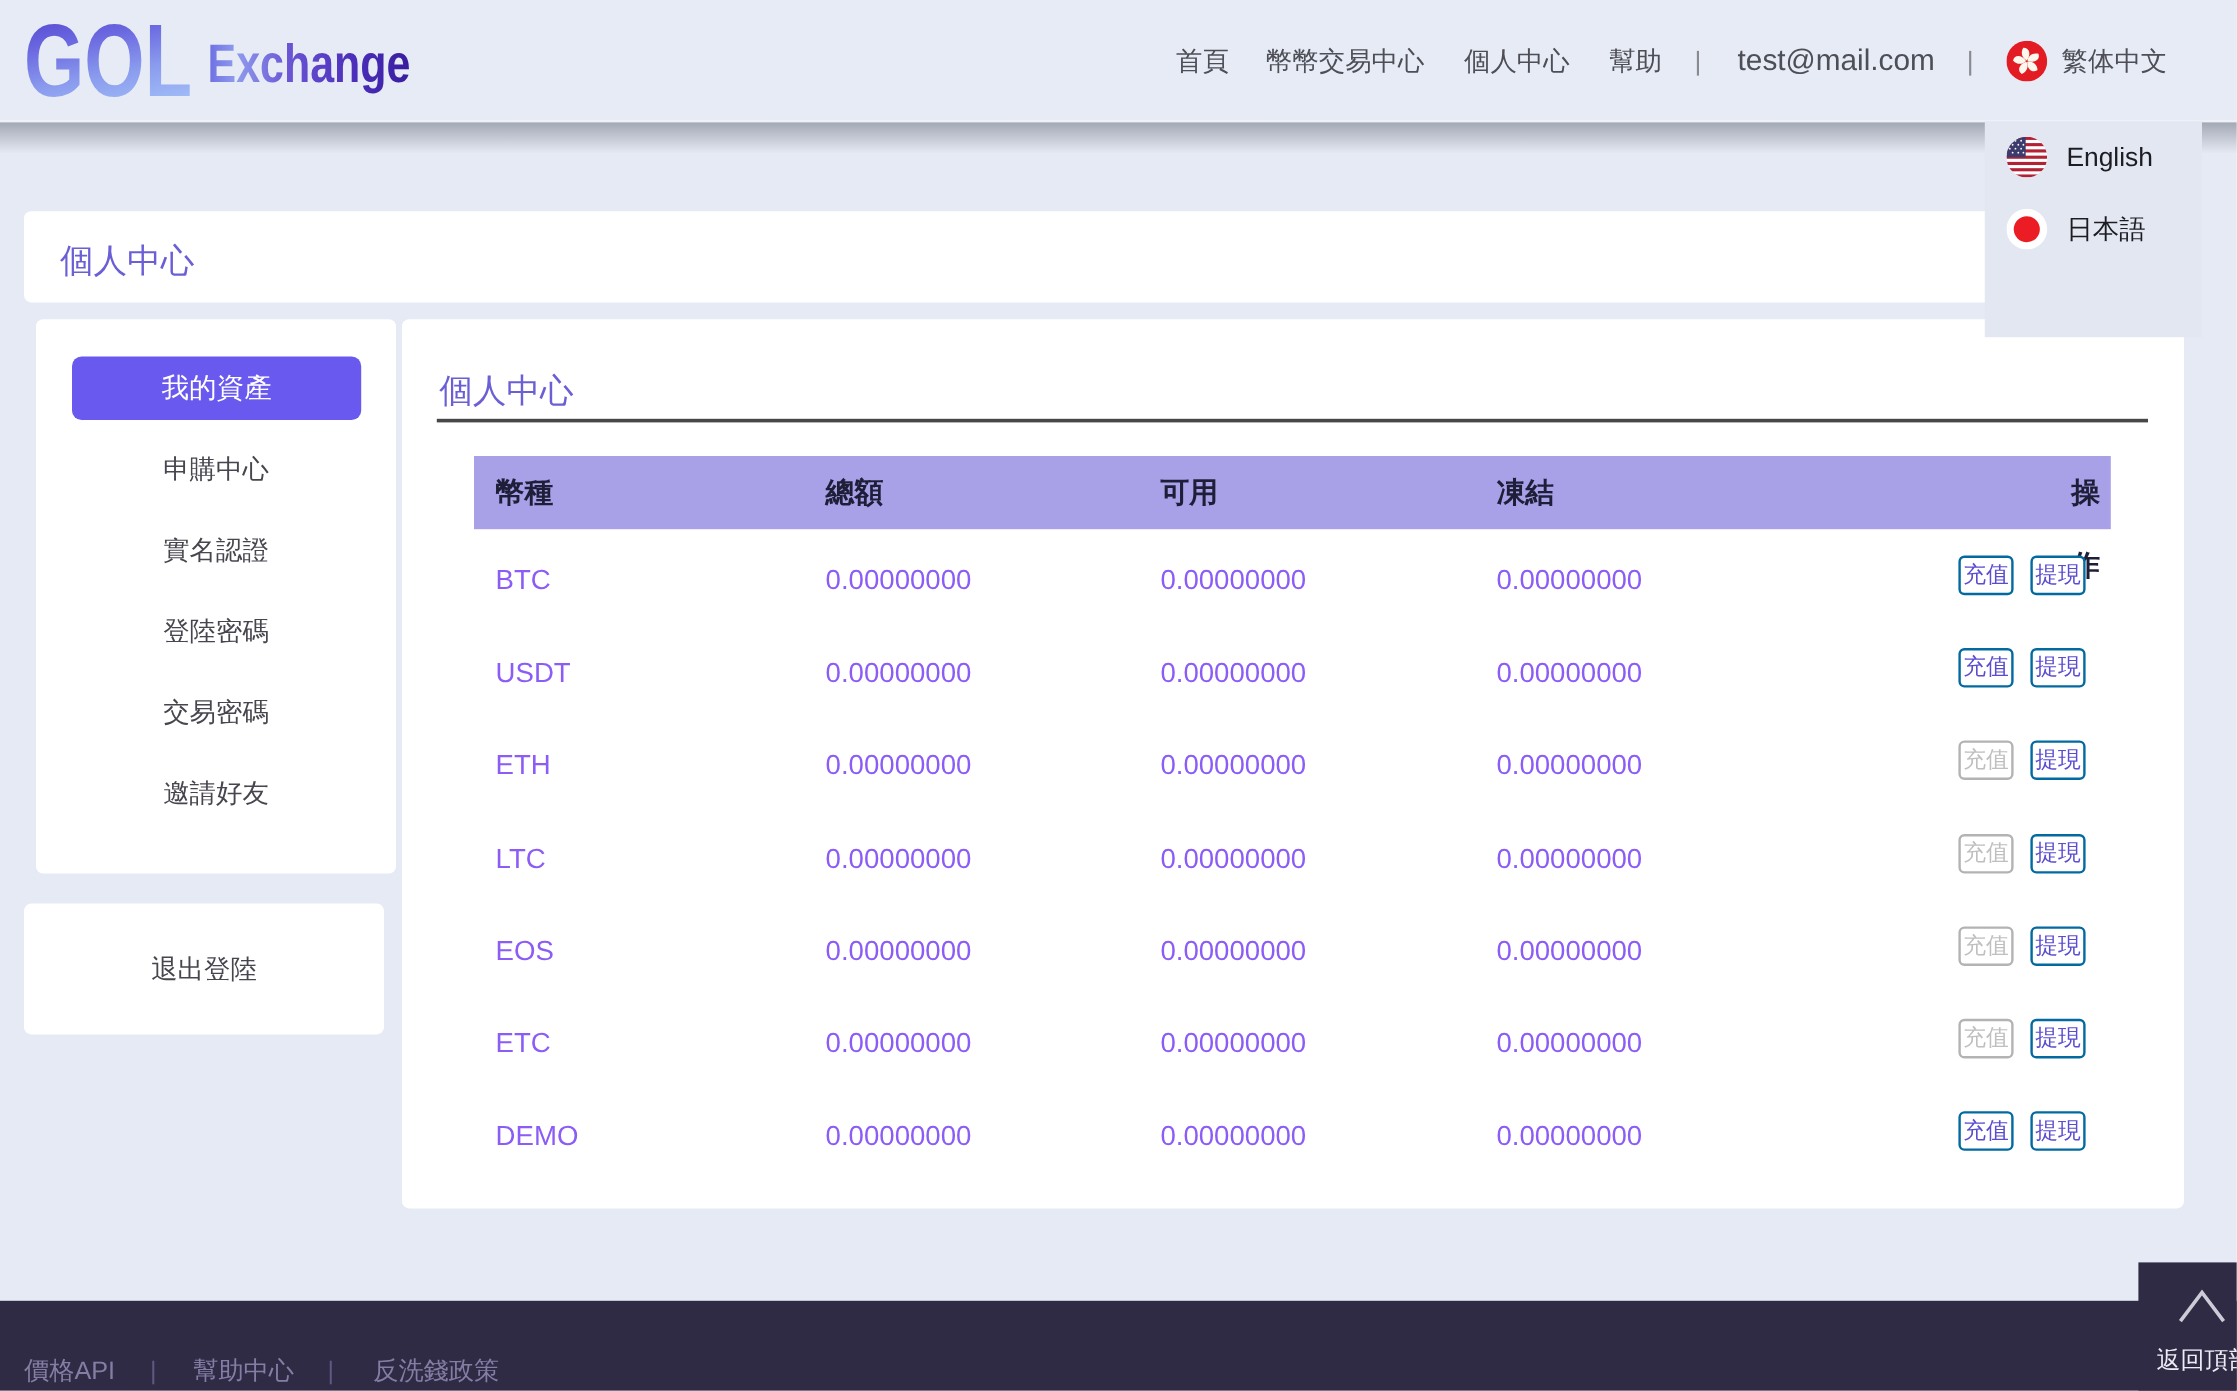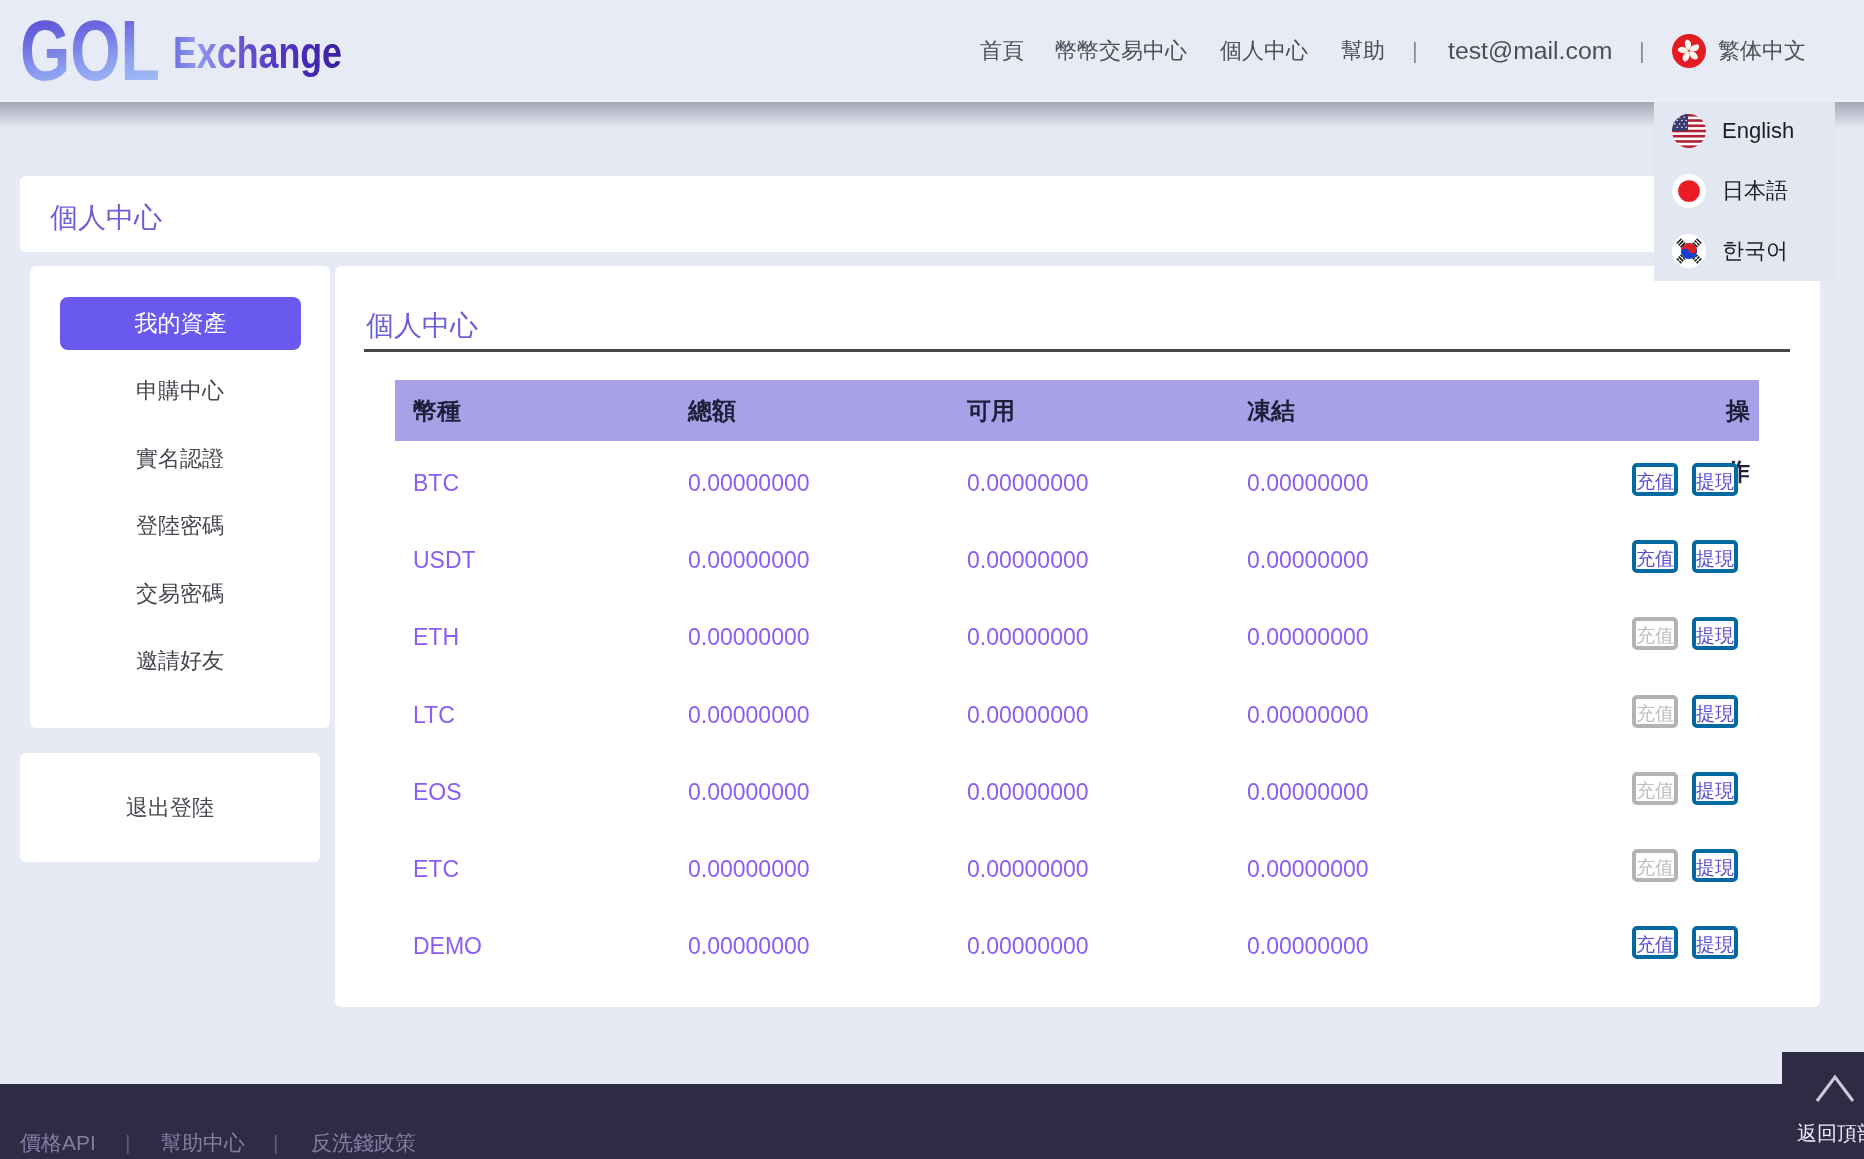--- a/index.html
+++ b/index.html
@@ -27,21 +27,21 @@
 .sitem { left:0; width:300px; height:40px; text-align:center; font-size:22px; color:#46464e; line-height:40px; }
 
 
 .content { left:335px; top:266px; width:1485px; height:741px; background:#fff; border-radius:6px; }
 .ctitle { position:absolute; left:31px; top:41px; font-size:28px; color:#6b5fd6; }
 .cline { position:absolute; left:29px; top:83px; width:1426px; height:3px; background:#474747; }
 .thead { position:absolute; left:60px; top:114px; width:1364px; height:61px; background:#a9a1e8; }
 .th { position:absolute; top:0; height:61px; line-height:61px; font-weight:bold; font-size:24px; color:#1e1e38; }
 .trow { position:absolute; left:60px; width:1364px; height:77px; }
 .td { position:absolute; top:4px; height:77px; line-height:77px; font-size:23px; color:#8b5cf6; }
-.btn { position:absolute; width:46px; height:33px; border:4px solid #0369a1; border-radius:5px;
+.btn { position:absolute; width:46px; height:33px; border:2px solid #0369a1; border-radius:5px;
   color:#5a4dd0; font-size:19px; text-align:center; line-height:30px; top:22px; background:#fff; }
 .btn.dis { border-color:#b3b3b3; color:#bfbfbf; }
 
 
 .dropdown { left:1654px; top:101px; width:181px; height:180px; background:#e3e7f2; }
 .ditem { position:absolute; left:0; width:181px; height:60px; }
 .ditem .txt { position:absolute; left:68px; top:0; line-height:60px; font-size:22px; color:#1c1c22; }
 .ditem svg { position:absolute; left:18px; top:13px; }
 
 
@@ -229,44 +229,20 @@
     </svg>
     <div class="txt">English</div>
   </div>
   <div class="ditem" style="top:60px;">
     <svg width="34" height="34" viewBox="0 0 36 36">
       <circle cx="18" cy="18" r="18" fill="#fff"></circle>
       <circle cx="18" cy="18" r="11.5" fill="#eb1c24"></circle>
     </svg>
     <div class="txt">日本語</div>
   </div>
-  <div class="ditem" style="top:120px;">
-    <svg width="34" height="34" viewBox="0 0 36 36">
-      <circle cx="18" cy="18" r="18" fill="#fff"></circle>
-      <g transform="rotate(-24 18 18)">
-        <circle cx="18" cy="18" r="8.5" fill="#0f3fd6"></circle>
-        <path d="M9.5 18 A8.5 8.5 0 0 1 26.5 18 A4.25 4.25 0 0 1 18 18 A4.25 4.25 0 0 0 9.5 18 Z" fill="#e01e25"></path>
-      </g>
-      <g stroke="#1c1c1c" stroke-width="1.7">
-        <g transform="rotate(-45 18 18)">
-            <path d="M14.5 3.2h7M14.5 6h7M14.5 8.8h7"></path>
-          </g>
-        <g transform="rotate(45 18 18)">
-            <path d="M14.5 3.2h7M14.5 6h3.1m0.8 0h3.1M14.5 8.8h7"></path>
-          </g>
-        <g transform="rotate(-135 18 18)">
-            <path d="M14.5 3.2h3.1m0.8 0h3.1M14.5 6h7M14.5 8.8h3.1m0.8 0h3.1"></path>
-          </g>
-        <g transform="rotate(135 18 18)">
-            <path d="M14.5 3.2h3.1m0.8 0h3.1M14.5 6h3.1m0.8 0h3.1M14.5 8.8h3.1m0.8 0h3.1"></path>
-          </g>
-      </g>
-    </svg>
-    <div class="txt">한국어</div>
-  </div>
 </div>
 
 <div class="abs footer">
   <div class="flink" style="left:20px;">價格API</div>
   <div class="flink fsep" style="left:125px;">|</div>
   <div class="flink" style="left:161px;">幫助中心</div>
   <div class="flink fsep" style="left:273px;">|</div>
   <div class="flink" style="left:311px;">反洗錢政策</div>
 </div>
 <div class="abs backtop">

